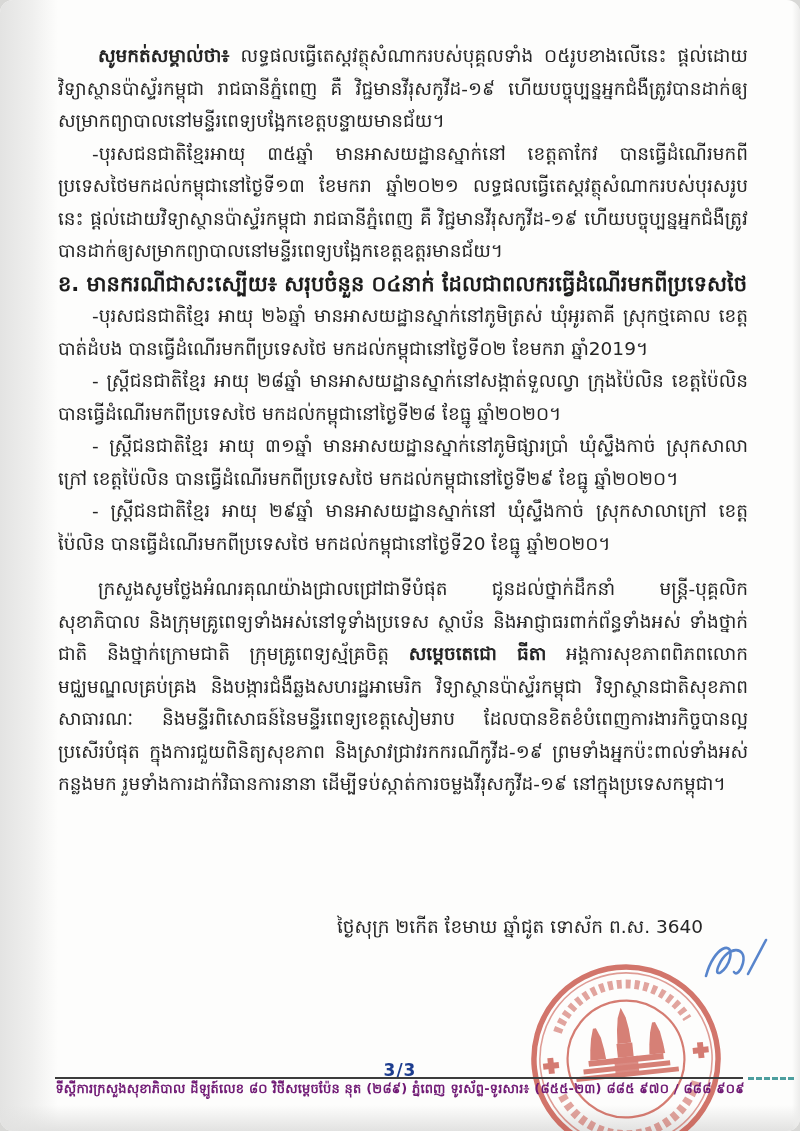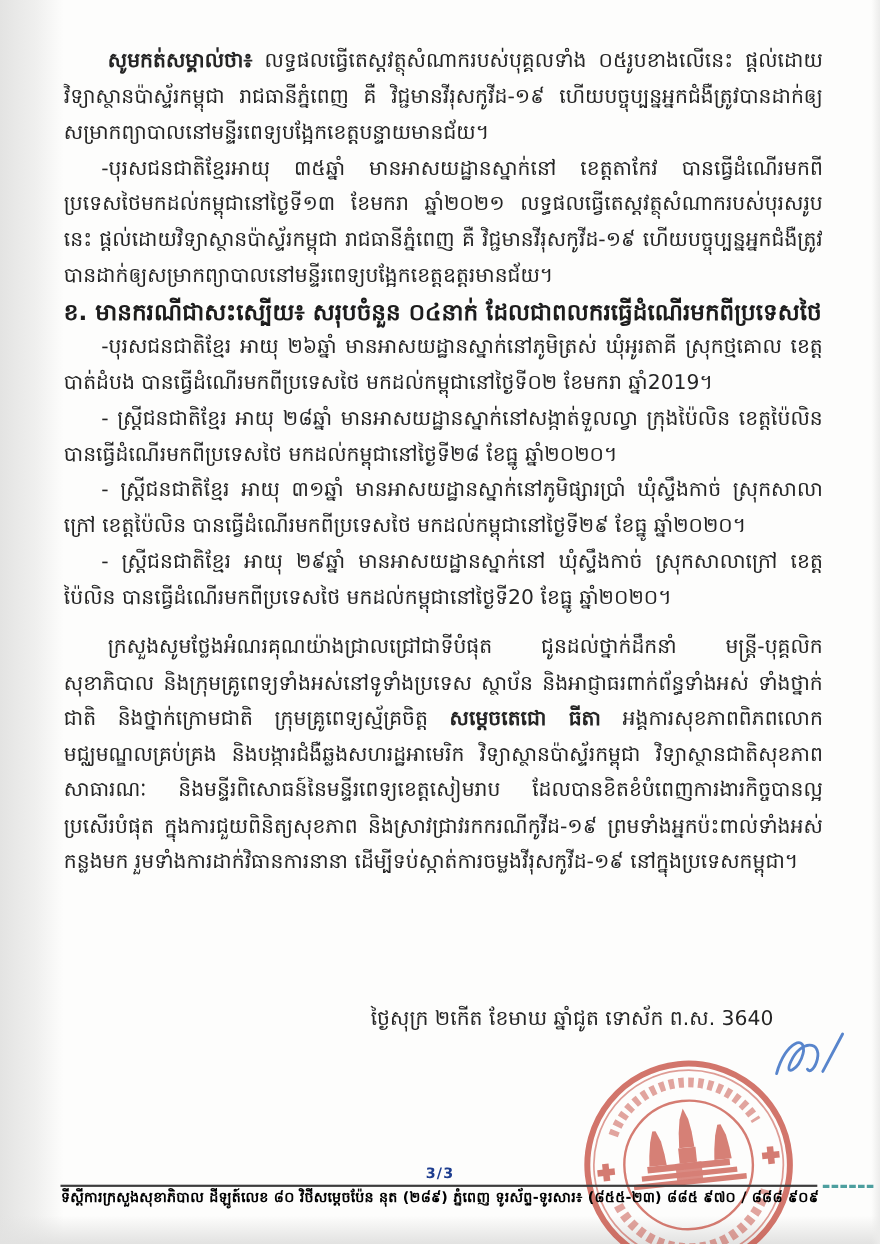--- a/index.html
+++ b/index.html
@@ -1,19 +1,19 @@
 <!DOCTYPE html>
 <html><head>
 <meta charset="utf-8">
 <style>
   html,body{margin:0;padding:0;background:#d8d8d6;}
   .sheet{
     position:relative;width:800px;height:1131px;margin:0 auto;
     background:#fdfdfc;overflow:hidden;
-    font-family:"DejaVu Sans",sans-serif;color:#222;
+    font-family:"DejaVu Sans",sans-serif;color:#222;border-radius:13px;
   }
   
   .edge-left{position:absolute;left:0;top:0;width:58px;height:100%;
     background:linear-gradient(90deg,#e3e3e2 0%,#efefee 55%,rgba(255,255,255,0) 100%);pointer-events:none;}
   .edge-bottom{position:absolute;left:0;bottom:0;width:100%;height:26px;
     background:linear-gradient(0deg,#e2e2e1 0%,rgba(255,255,255,0) 100%);pointer-events:none;}
   .edge-right{position:absolute;right:0;top:0;width:8px;height:100%;
     background:linear-gradient(270deg,#ececeb 0%,rgba(255,255,255,0) 100%);pointer-events:none;}
 
   .content{
@@ -32,29 +32,29 @@
     text-align:center;font-size:18.5px;line-height:37px;color:#242424;
   }
 
   .signature{position:absolute;left:700px;top:934px;width:72px;height:58px;}
 
   .stamp{position:absolute;left:527px;top:960px;width:198px;height:198px;
     opacity:.82;transform:rotate(-6deg);}
 
   .page-number{
     position:absolute;left:0;top:1060px;width:100%;text-align:center;
-    font-size:13px;font-weight:bold;color:#1d3d8f;letter-spacing:1px;
+    font-size:17px;font-weight:bold;color:#1d3d8f;letter-spacing:1px;
   }
   .footer-rule{position:absolute;left:55px;top:1077px;width:688px;height:0;
     border-top:2px solid #3c3c3c;}
   .footer-rule-dashes{position:absolute;left:748px;top:1077px;width:46px;height:0;
     border-top:3px dashed #4d9f9f;}
   .footer-text{
     position:absolute;left:0;top:1080px;width:100%;text-align:center;
-    font-size:13px;font-weight:bold;color:#000000;letter-spacing:.2px;
+    font-size:13px;font-weight:bold;color:#701a75;letter-spacing:.2px;
   }
 </style>
 </head>
 <body>
 
 <div class="sheet">
   <div class="edge-left"></div>
   <div class="edge-bottom"></div>
   <div class="edge-right"></div>
 

